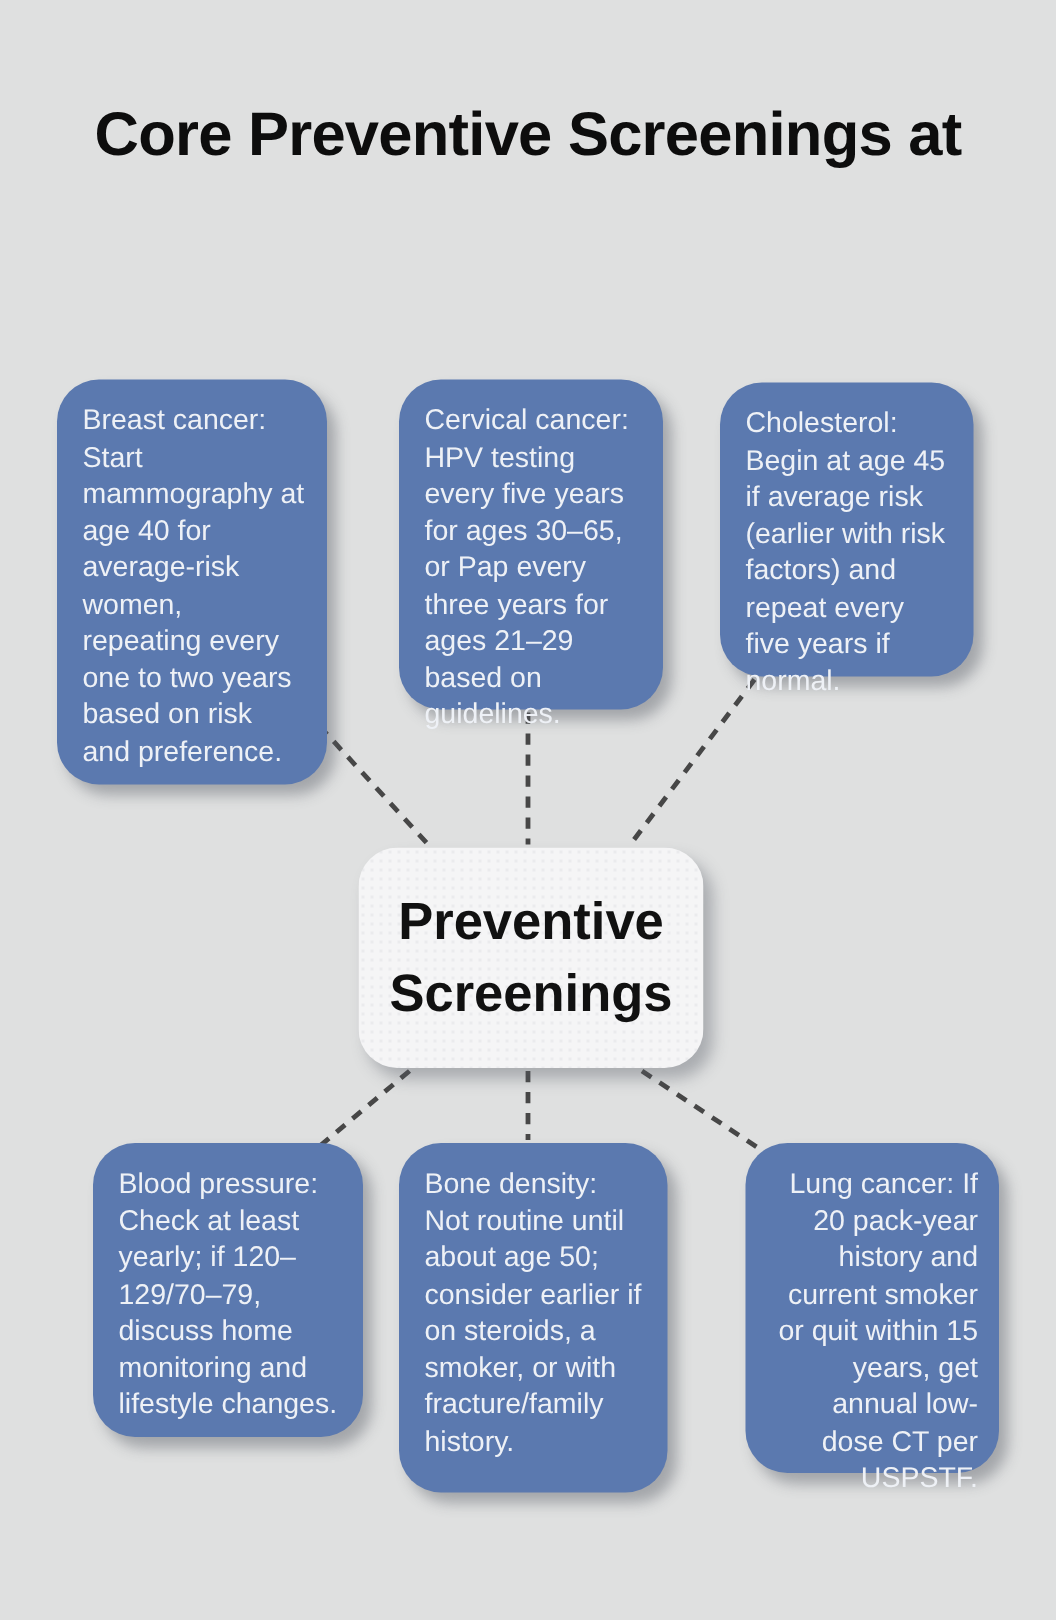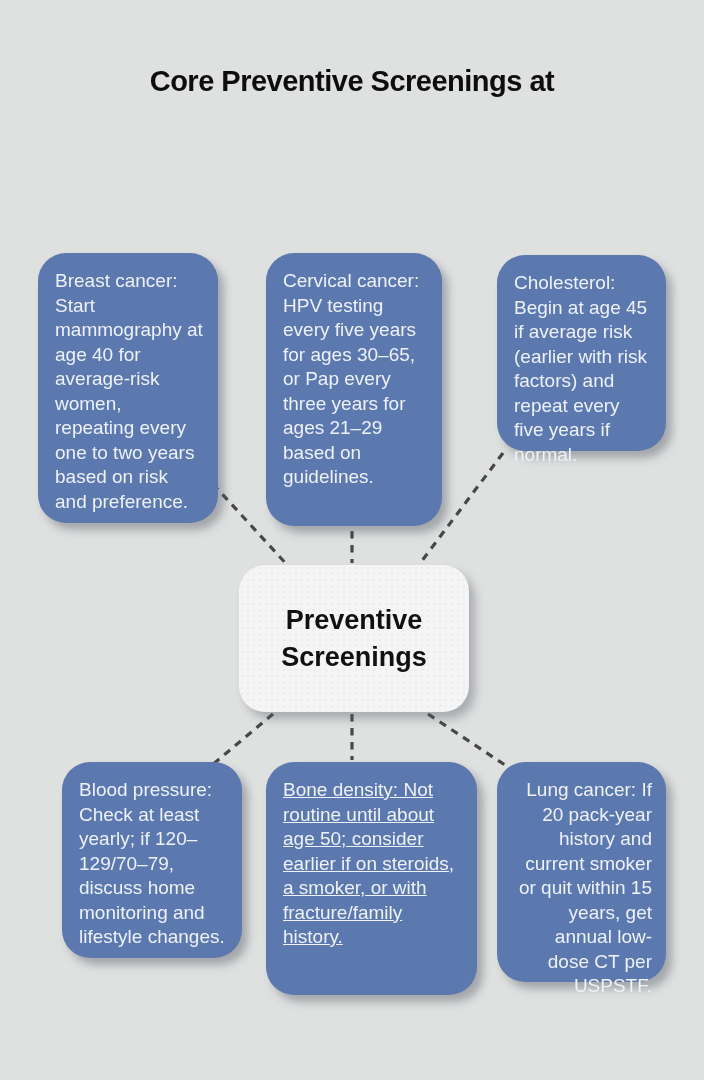--- a/index.html
+++ b/index.html
@@ -11,21 +11,21 @@
     overflow: hidden;
     font-family: "Liberation Sans", "DejaVu Sans", sans-serif;
   }
   .title {
     position: absolute;
     top: 62px;
     left: 0;
     width: 704px;
     text-align: center;
     color: #0d0d0d;
-    font-size: 29px;
+    font-size: 41px;
     font-weight: 700;
     letter-spacing: -0.5px;
     line-height: 1.32;
   }
   svg.connectors {
     position: absolute;
     left: 0; top: 0;
     width: 704px; height: 1080px;
     pointer-events: none;
   }
@@ -39,41 +39,41 @@
     box-sizing: border-box;
     background: #5b79af;
     border-radius: 28px;
     box-shadow: 6px 7px 9px rgba(90, 95, 105, 0.45);
     color: #eef1f6;
     font-size: 19px;
     line-height: 1.29;
     padding: 16px 14px 14px 17px;
   }
   .n-tl { left: 38px;  top: 253px; width: 180px; height: 270px; }
-  .n-tm { left: 266px; top: 253px; width: 176px; height: 273px; }
-  .n-tr { left: 497px; top: 255px; width: 169px; height: 196px; }
+  .n-tm { left: 266px; top: 253px; width: 176px; height: 220px; }
+  .n-tr { left: 480px; top: 255px; width: 169px; height: 196px; }
   .n-bl { left: 38px;  top: 762px; width: 180px; height: 196px; margin-left: 24px; }
-  .n-bm { left: 266px; top: 762px; width: 211px; height: 233px; text-decoration: underline; }
+  .n-bm { left: 266px; top: 762px; width: 179px; height: 233px; }
   .n-br { left: 497px; top: 762px; width: 169px; height: 220px; text-align: right; }
   .center-node {
     position: absolute;
     left: 239px; top: 565px;
     width: 230px; height: 147px;
     box-sizing: border-box;
     background-color: #f5f5f6;
     background-image: radial-gradient(rgba(110, 115, 135, 0.08) 1px, transparent 1px);
     background-size: 6px 6px;
     border-radius: 26px;
     box-shadow: 6px 7px 10px rgba(90, 95, 105, 0.40);
     display: flex;
     align-items: center;
     justify-content: center;
     text-align: center;
     color: #111111;
-    font-size: 27px;
+    font-size: 35px;
     font-weight: 700;
     line-height: 1.35;
     padding: 10px;
   }
 </style>
 </head>
 <body>
 
 <div class="canvas">
 

